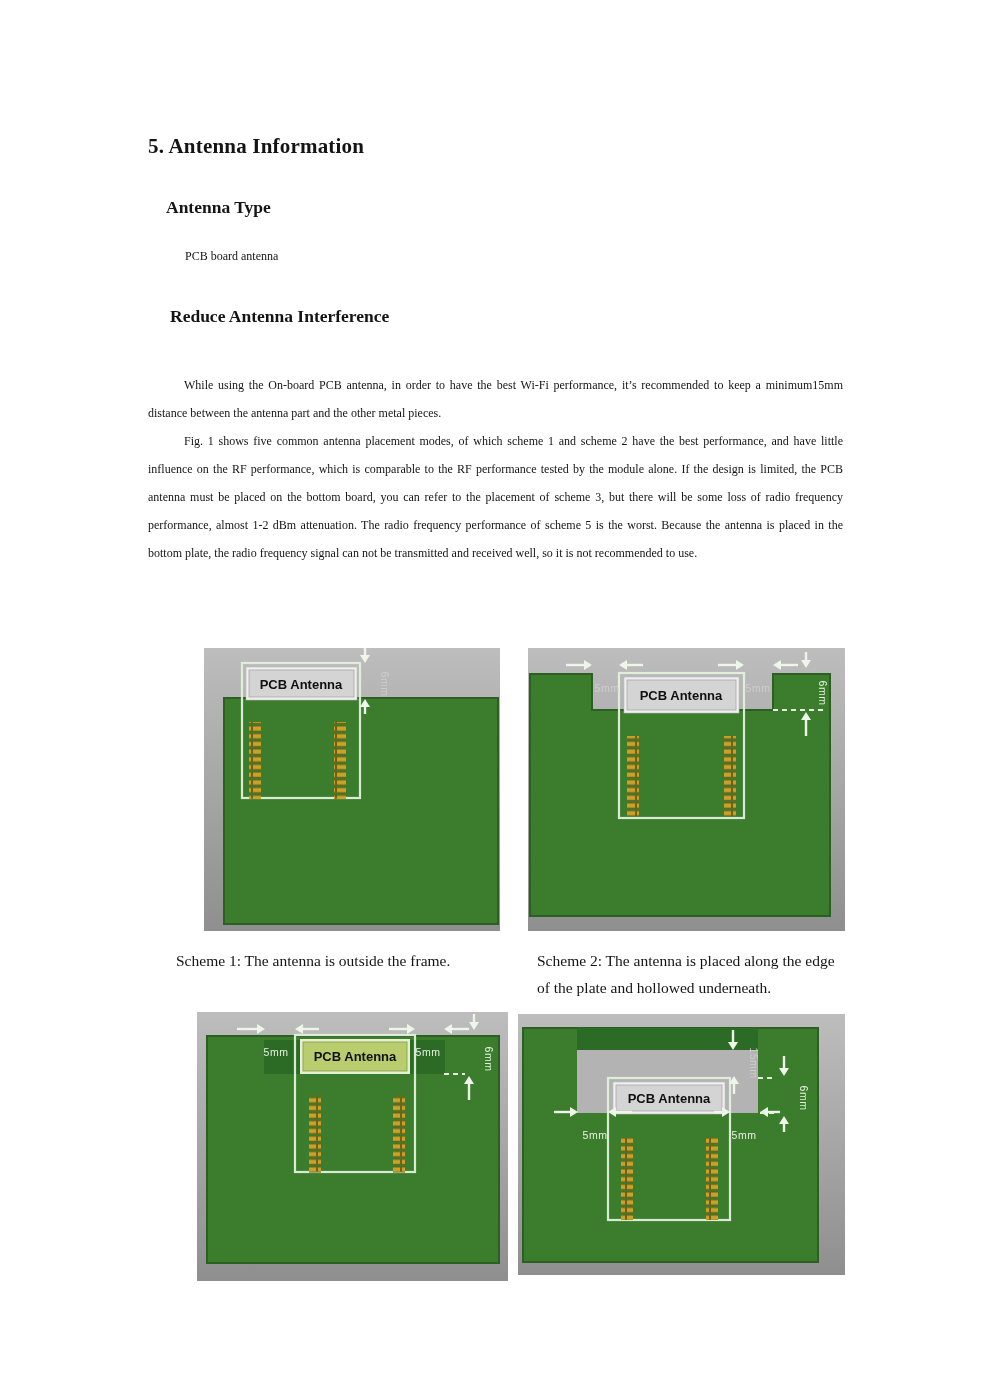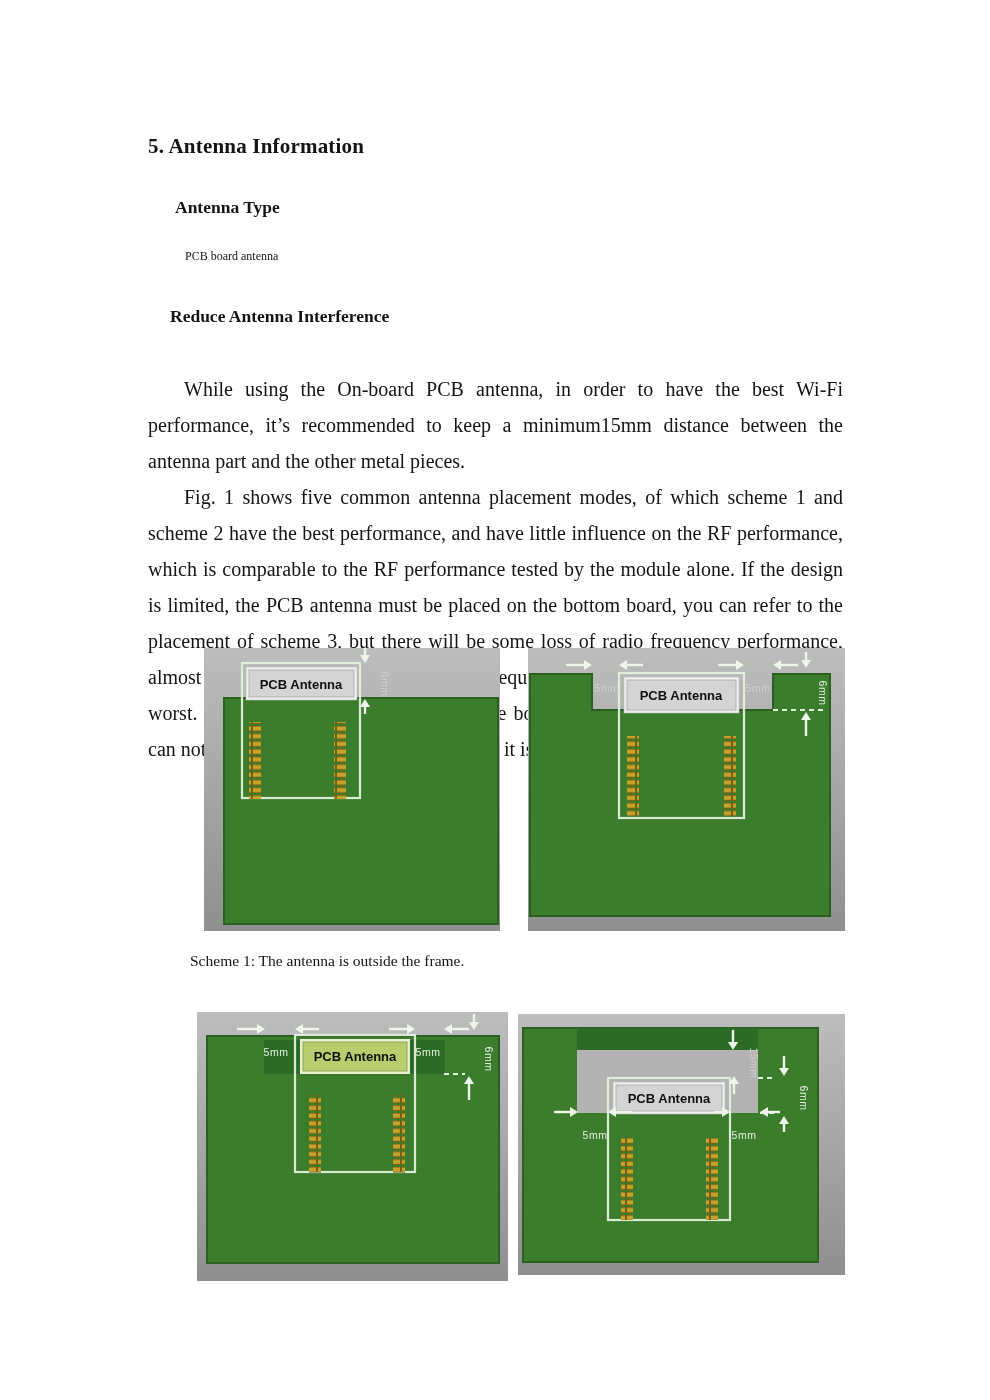--- a/index.html
+++ b/index.html
@@ -2,42 +2,42 @@
 <html><head>
 <meta charset="utf-8">
 <style>
   html,body{margin:0;padding:0;background:#ffffff;}
   #page{position:relative;width:990px;height:1307px;background:#ffffff;overflow:hidden;
         font-family:"Liberation Serif", serif;color:#141414;}
   .abs{position:absolute;}
   .doc-title{font-size:21px;font-weight:bold;letter-spacing:.2px;}
   .h2{font-size:17.5px;font-weight:bold;}
   .body-sub{font-size:12px;}
-  .paras{width:695px;text-align:justify;font-size:20px;line-height:36px;}
+  .paras{width:695px;text-align:justify;font-size:12px;line-height:28px;}
   .paras p{margin:0;text-indent:36px;}
   .caption{font-size:15.5px;line-height:27px;}
   
   .frame{fill:none;stroke:#e3f0dd;stroke-width:2.2;opacity:.95;}
   .arr{stroke:#eef6ea;stroke-width:2.4;stroke-linecap:butt;}
   .arrh{fill:#eef6ea;stroke:none;}
   .dash{stroke:#e4efe0;stroke-width:2;stroke-dasharray:5 4;fill:none;}
   .alab{font-family:"Liberation Sans",sans-serif;font-size:13px;font-weight:bold;fill:#101010;}
   .dim{font-family:"Liberation Sans",sans-serif;font-size:10.5px;letter-spacing:.5px;}
   .dimg{fill:#cdcdcd;}
   .dimw{fill:#e6f2df;}
   .board{stroke:#2c5f22;stroke-width:2;}
   .abox-outer{fill:#efefef;stroke:#bdbdbd;stroke-width:.6;}
 </style>
 </head>
 <body>
 
 <div id="page">
 
   <div class="abs doc-title" style="left:148px;top:134px;">5. Antenna Information</div>
-  <div class="abs h2" style="left:175px;top:197px;">Antenna Type</div>
+  <div class="abs h2" style="left:166px;top:197px;">Antenna Type</div>
   <div class="abs body-sub" style="left:185px;top:249px;">PCB board antenna</div>
   <div class="abs h2" style="left:170px;top:306px;">Reduce Antenna Interference</div>
 
   <div class="abs paras" style="left:148px;top:371px;">
     <p>While using the On-board PCB antenna, in order to have the best Wi-Fi performance, it’s recommended to keep a minimum15mm distance between the antenna part and the other metal pieces.</p>
     <p>Fig. 1 shows five common antenna placement modes, of which scheme 1 and scheme 2 have the best performance, and have little influence on the RF performance, which is comparable to the RF performance tested by the module alone. If the design is limited, the PCB antenna must be placed on the bottom board, you can refer to the placement of scheme 3, but there will be some loss of radio frequency performance, almost 1-2 dBm attenuation. The radio frequency performance of scheme 5 is the worst. Because the antenna is placed in the bottom plate, the radio frequency signal can not be transmitted and received well, so it is not recommended to use.</p>
   </div>
 
   <svg class="abs" style="left:204px;top:648px;" width="296" height="283" viewBox="0 0 296 283">
     <defs>
@@ -97,21 +97,22 @@
         <polygon class="arrh" points="273,12 283,12 278,20"></polygon>
       <line class="dash" x1="245" y1="62" x2="295" y2="62"></line>
       <line class="arr" x1="278" y1="88" x2="278" y2="72"></line>
         <polygon class="arrh" points="273,72 283,72 278,64"></polygon>
     </g>
     <text class="dim dimg" x="79" y="44" text-anchor="middle">5mm</text>
     <text class="dim dimg" x="230" y="44" text-anchor="middle">5mm</text>
     <text class="dim dimw" transform="translate(291,45) rotate(90)" text-anchor="middle">6mm</text>
   </svg>
 
-  <div class="abs caption" style="left:190px;top:947px;width:340px;">Scheme 1: The antenna is outside the frame.</div>
+  <div class="abs caption" style="left:176px;top:947px;width:340px;">Scheme 1: The antenna is outside the frame.</div>
+  <div class="abs caption" style="left:537px;top:947px;width:312px;">Scheme 2: The antenna is placed along the edge of the plate and hollowed underneath.</div>
 
   <svg class="abs" style="left:197px;top:1012px;" width="311" height="269" viewBox="0 0 311 269">
     <defs>
       <linearGradient id="g3" x1="0" y1="0" x2="0" y2="1">
         <stop offset="0" stop-color="#bdbdbd"></stop>
           <stop offset="1" stop-color="#8f8f8f"></stop>
       </linearGradient>
       <pattern id="p3" width="12" height="7.7" patternUnits="userSpaceOnUse">
         <rect x="0.5" y="1" width="11" height="5" fill="#c9a22a" stroke="#6e5510" stroke-width="0.8"></rect>
       </pattern>

